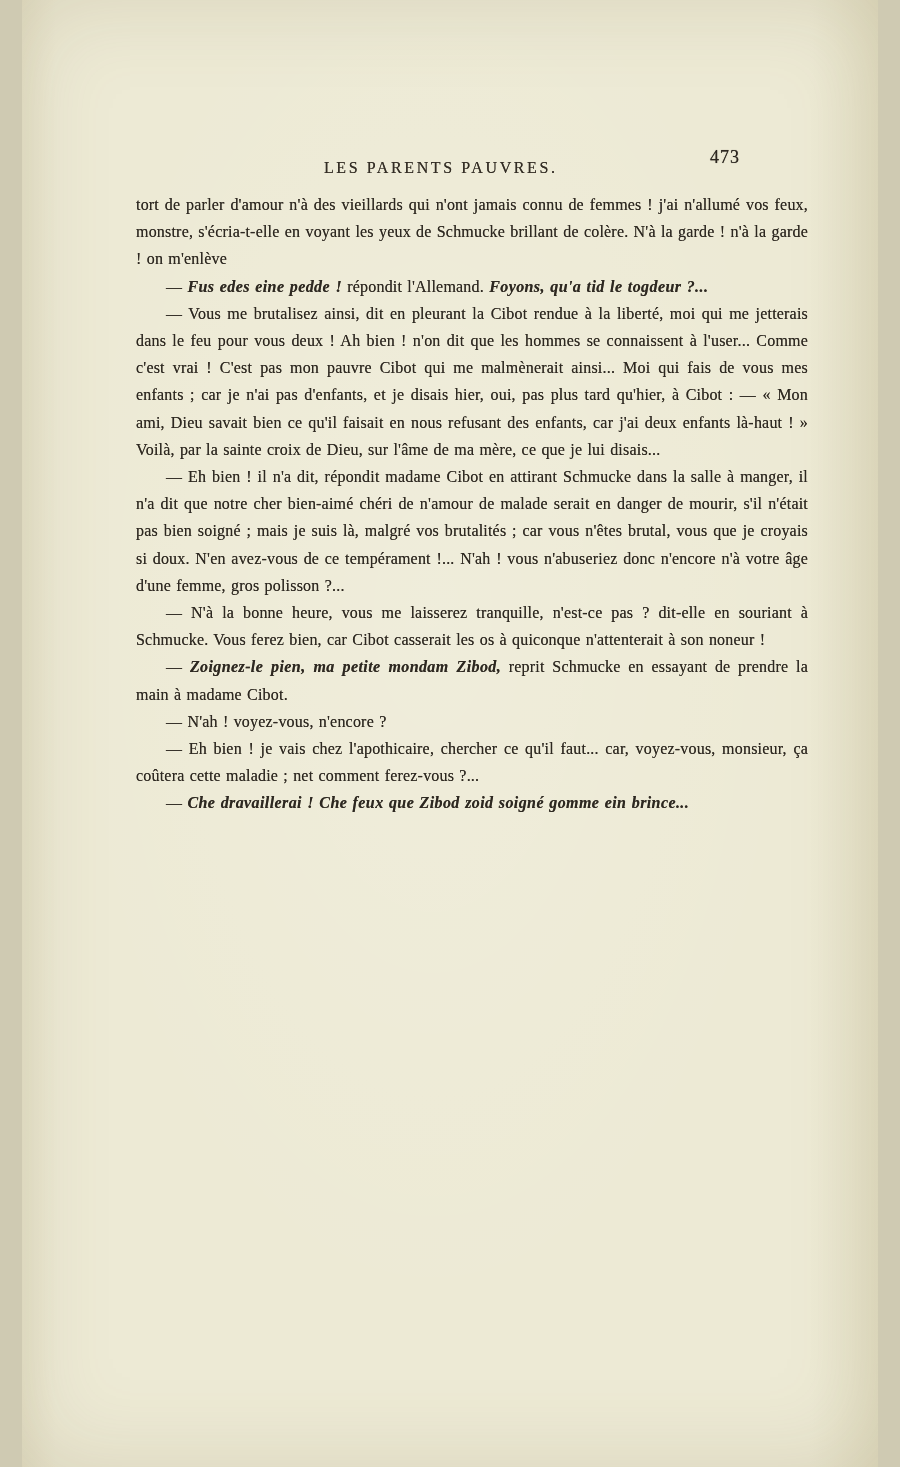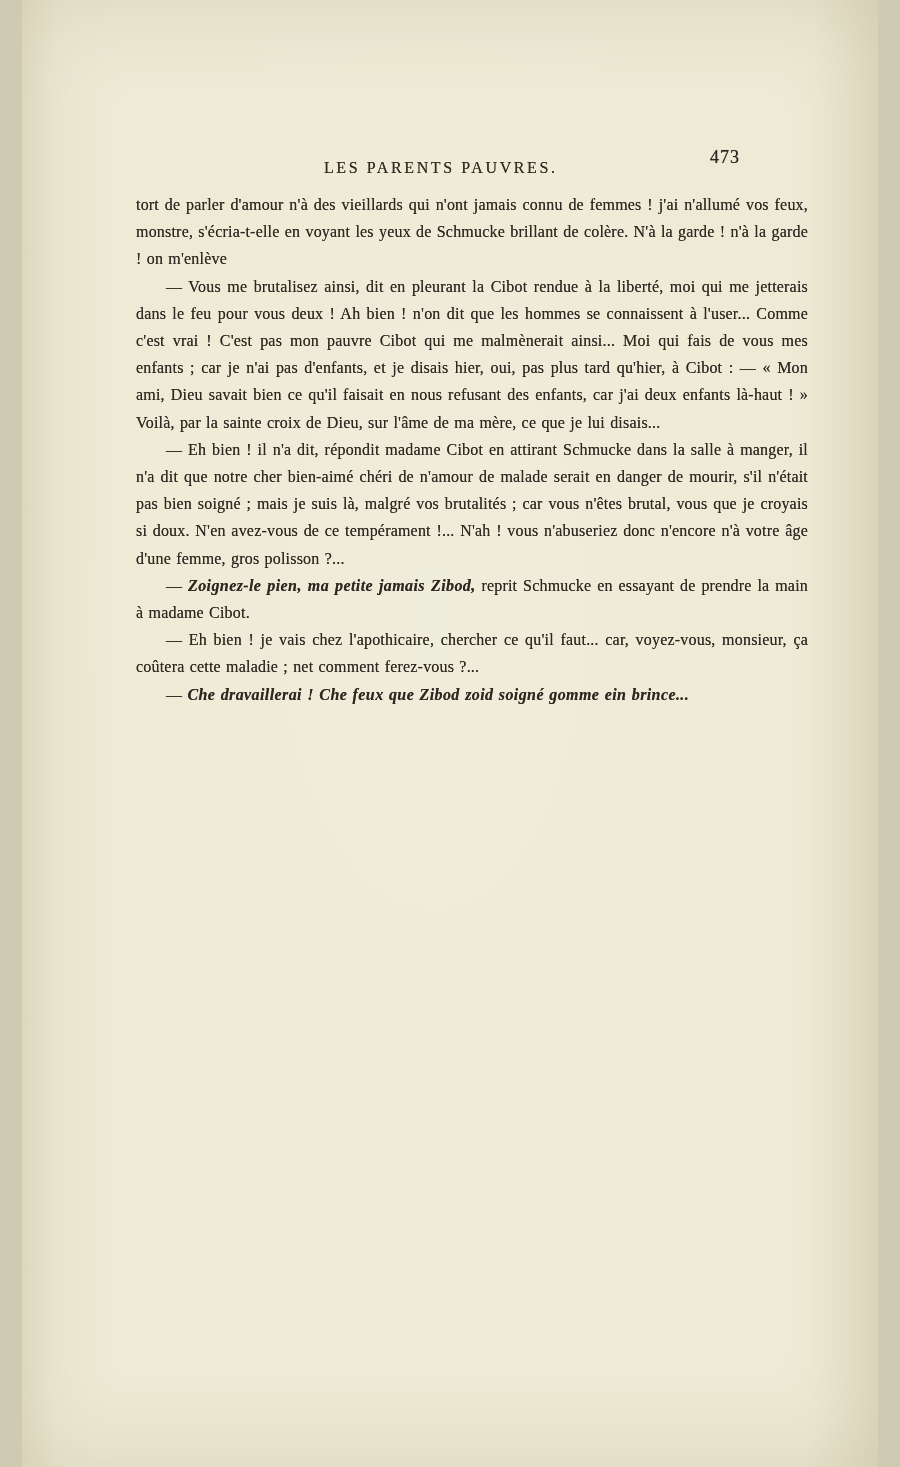--- a/index.html
+++ b/index.html
@@ -78,19 +78,22 @@
 <body>
 
 <div class="page">
   <div class="header">
     <div class="running-title">LES PARENTS PAUVRES.</div>
     <div class="page-number">473</div>
   </div>
 
   <div class="body-text">
       <p class=""><span>tort de parler d'amour n'à des vieillards qui n'ont jamais connu de femmes ! j'ai n'allumé vos feux, monstre, s'écria-t-elle en voyant les yeux de Schmucke brillant de colère. N'à la garde ! n'à la garde ! on m'enlève</span></p>
+      <p class="indent"><span>— </span><span class="it">Fus edes eine pedde !</span><span> répondit l'Allemand. </span><span class="it">Foyons, qu'a tid le togdeur ?...</span></p>
       <p class="indent"><span>— Vous me brutalisez ainsi, dit en pleurant la Cibot rendue à la liberté, moi qui me jetterais dans le feu pour vous deux ! Ah bien ! n'on dit que les hommes se connaissent à l'user... Comme c'est vrai ! C'est pas mon pauvre Cibot qui me malmènerait ainsi... Moi qui fais de vous mes enfants ; car je n'ai pas d'enfants, et je disais hier, oui, pas plus tard qu'hier, à Cibot : — « Mon ami, Dieu savait bien ce qu'il faisait en nous refusant des enfants, car j'ai deux enfants là-haut ! » Voilà, par la sainte croix de Dieu, sur l'âme de ma mère, ce que je lui disais...</span></p>
       <p class="indent"><span>— Eh bien ! il n'a dit, répondit madame Cibot en attirant Schmucke dans la salle à manger, il n'a dit que notre cher bien-aimé chéri de n'amour de malade serait en danger de mourir, s'il n'était pas bien soigné ; mais je suis là, malgré vos brutalités ; car vous n'êtes brutal, vous que je croyais si doux. N'en avez-vous de ce tempérament !... N'ah ! vous n'abuseriez donc n'encore n'à votre âge d'une femme, gros polisson ?...</span></p>
-      <p class="indent"><span>— </span><span class="it">Zoignez-le pien, ma petite jamais Zibod,</span><span> reprit Schmucke en essayant de prendre la main à madame Cibot.</span></p>
+      <p class="indent"><span>— N'à la bonne heure, vous me laisserez tranquille, n'est-ce pas ? dit-elle en souriant à Schmucke. Vous ferez bien, car Cibot casserait les os à quiconque n'attenterait à son noneur !</span></p>
+      <p class="indent"><span>— </span><span class="it">Zoignez-le pien, ma petite mondam Zibod,</span><span> reprit Schmucke en essayant de prendre la main à madame Cibot.</span></p>
+      <p class="indent"><span>— N'ah ! voyez-vous, n'encore ?</span></p>
       <p class="indent"><span>— Eh bien ! je vais chez l'apothicaire, chercher ce qu'il faut... car, voyez-vous, monsieur, ça coûtera cette maladie ; net comment ferez-vous ?...</span></p>
       <p class="indent"><span>— </span><span class="it">Che dravaillerai ! Che feux que Zibod zoid soigné gomme ein brince...</span></p>
     </div>
 </div>
 
 </body></html>

